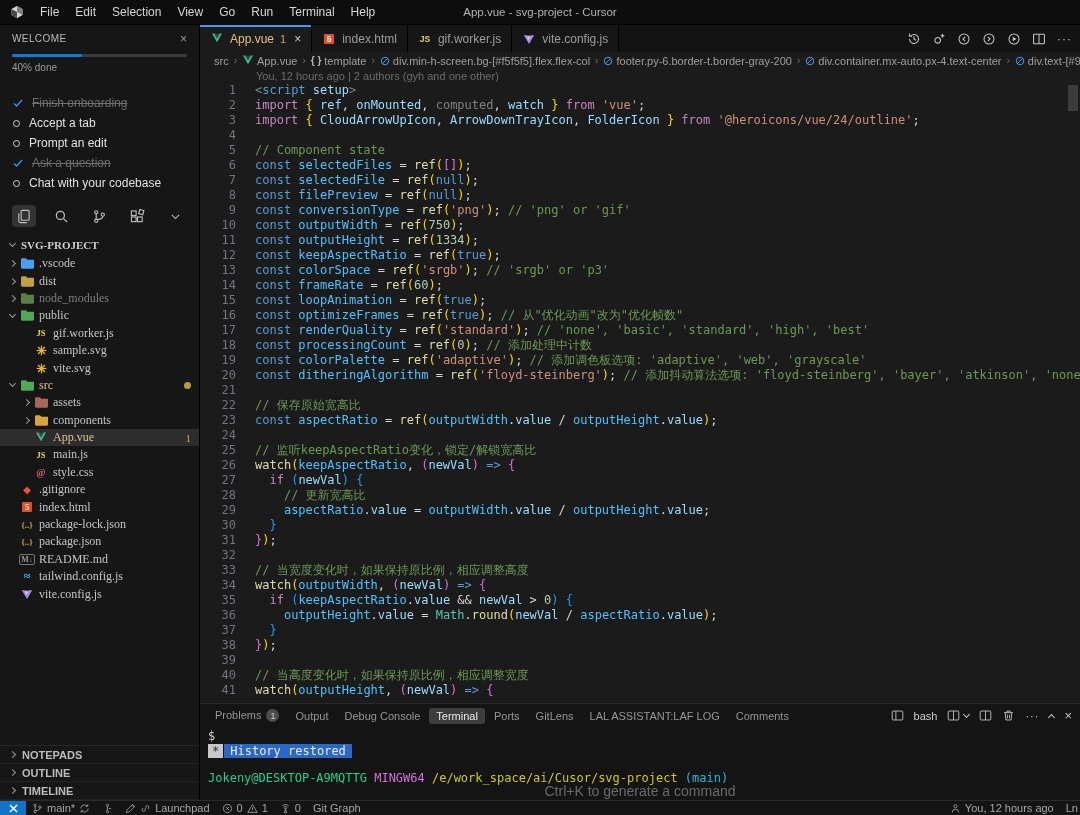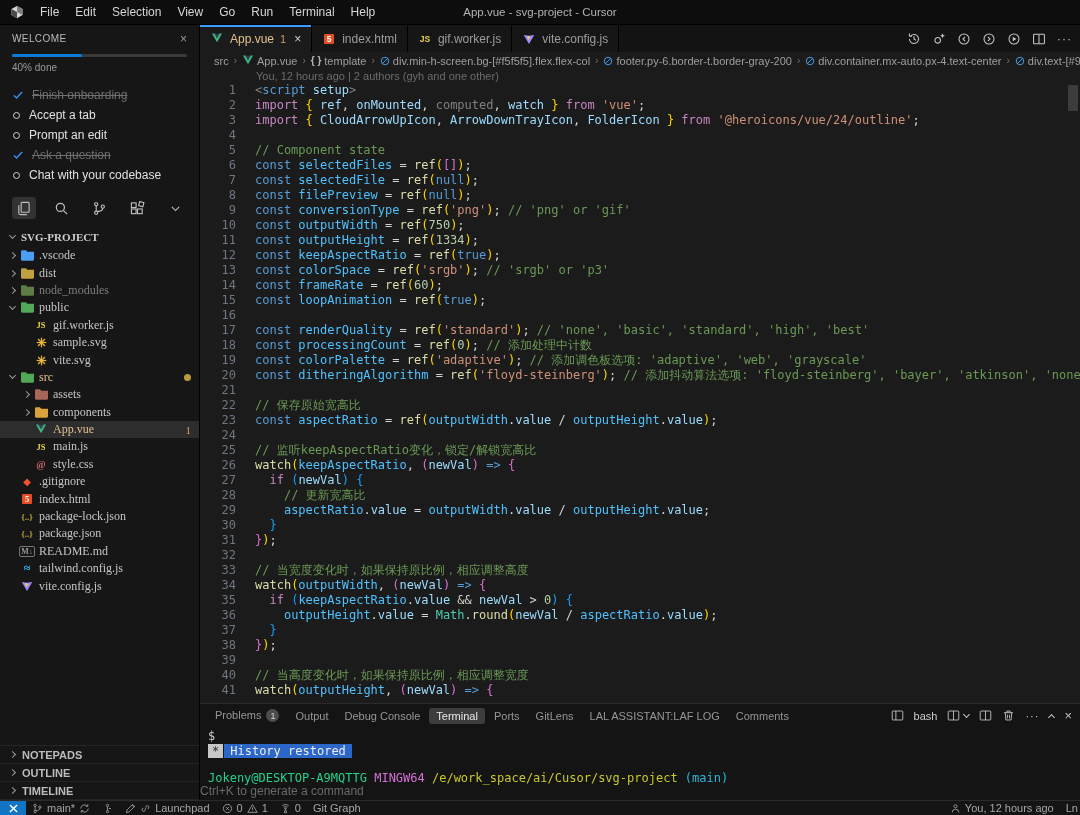--- a/index.html
+++ b/index.html
@@ -20,21 +20,21 @@
   .menu-item{font-size:12px;color:#d6d6d6;padding:3px 8px;cursor:default;border-radius:4px;}
   .window-title{position:absolute;left:0;right:0;text-align:center;font-size:11.5px;color:#b3b3b3;pointer-events:none;}
   
   .sidebar{grid-area:side;background:#161616;border-right:1px solid #000;display:flex;flex-direction:column;overflow:hidden;}
   .welcome{padding:8px 12px 4px 12px;}
   .welcome-head{display:flex;align-items:center;justify-content:space-between;text-align:right;}
   .welcome-title{font-size:10px;letter-spacing:.4px;color:#bababa;}
   .welcome-close{color:#9a9a9a;font-size:12px;line-height:10px;}
   .progress-track{height:3px;background:#3a3a3a;border-radius:2px;margin:10px 0 5px 0;}
   .progress-fill{height:3px;background:#0a7bd6;border-radius:2px;}
-  .progress-label{font-size:10px;color:#9a9a9a;margin-bottom:12px;}
+  .progress-label{font-size:10px;color:#9a9a9a;margin-bottom:20px;}
   .check-item{display:flex;align-items:center;gap:8px;font-size:12px;color:#e0e0e0;padding:3px 0;}
   .check-item.done .check-label{color:#6f6f6f;text-decoration:line-through;}
   .todo-circle{width:7px;height:7px;border:1.6px solid #d2d2d2;border-radius:50%;display:inline-block;margin:0 1px;}
   .action-row{display:flex;justify-content:center;align-items:center;gap:14px;padding:8px 0 8px 0;}
   .action-btn{width:24px;height:22px;display:flex;align-items:center;justify-content:center;border-radius:4px;}
   .action-btn.active{background:#333333;}
   .explorer{flex:1;overflow:hidden;font-size:12px;font-family:Liberation Serif, serif;}
   .explorer-root{display:flex;align-items:center;gap:6px;font-weight:bold;font-size:11px;color:#cfcfcf;padding:4px 8px;}
   .tree-row{display:flex;align-items:center;height:17.4px;gap:5px;color:#c5c5c5;cursor:default;position:relative;}
   .tree-row.selected{background:#2d2d2d;}
@@ -86,21 +86,21 @@
   .panel-head{height:23px;display:flex;align-items:center;padding:0 8px;gap:2px;}
   .panel-tab{display:flex;align-items:flex-start;gap:5px;font-size:11px;color:#969696;padding:2px 7px;border-radius:3px;}
   .panel-tab.active{background:#3d3d3d;color:#e8e8e8;}
   .panel-badge{background:#4d4d4d;color:#d6d6d6;font-size:9px;width:13px;height:13px;border-radius:50%;display:inline-flex;align-items:center;justify-content:center;}
   .panel-actions{margin-left:auto;display:flex;align-items:center;gap:10px;color:#c5c5c5;font-size:11px;}
   .shell-label{font-size:11px;color:#cccccc;}
   .term-body{flex:1;font-family:"DejaVu Sans Mono","Liberation Mono",monospace;font-size:12px;line-height:14px;padding:2px 0 0 8px;position:relative;color:#cccccc;}
   .hr-star{background:#c8c8c8;color:#333;padding:0 4px;margin-right:1px;}
   .hr-text{background:#2b66c9;color:#eee;padding:0 6px;}
   .t-green{color:#23d18b}.t-magenta{color:#d670d6}.t-yellow{color:#c9c92a}.t-cyan{color:#29b8db}
-  .term-hint{position:absolute;bottom:2px;left:0;right:0;font-size:12px;color:#6a6a6a;font-family:"Liberation Sans",sans-serif;}
+  .term-hint{position:absolute;bottom:2px;left:0;right:0;text-align:center;font-size:14px;color:#6a6a6a;font-family:"Liberation Sans",sans-serif;}
   
   .statusbar{grid-area:status;background:#141414;border-top:1px solid #2b2b2b;display:flex;align-items:center;font-size:11px;color:#a6a6a6;}
   .remote-block{width:26px;height:100%;background:#1174c5;display:flex;align-items:center;justify-content:center;flex:none;}
   .sb-item{display:flex;align-items:center;gap:4px;padding:0 6px;height:100%;}
   .sb-right{margin-left:auto;display:flex;align-items:center;}
   svg.icn{display:block;}
 </style>
 </head>
 <body>
 
@@ -547,21 +547,21 @@
         <div class="code-line"><span class="line-num">6</span><span class="line-text"><span class="tk-c">const</span><span class="tk-v"> selectedFiles</span><span class="tk-d"> = </span><span class="tk-f">ref</span><span class="tk-y">(</span><span class="tk-u">[]</span><span class="tk-y">)</span><span class="tk-d">;</span></span></div>
         <div class="code-line"><span class="line-num">7</span><span class="line-text"><span class="tk-c">const</span><span class="tk-v"> selectedFile</span><span class="tk-d"> = </span><span class="tk-f">ref</span><span class="tk-y">(</span><span class="tk-c">null</span><span class="tk-y">)</span><span class="tk-d">;</span></span></div>
         <div class="code-line"><span class="line-num">8</span><span class="line-text"><span class="tk-c">const</span><span class="tk-v"> filePreview</span><span class="tk-d"> = </span><span class="tk-f">ref</span><span class="tk-y">(</span><span class="tk-c">null</span><span class="tk-y">)</span><span class="tk-d">;</span></span></div>
         <div class="code-line"><span class="line-num">9</span><span class="line-text"><span class="tk-c">const</span><span class="tk-v"> conversionType</span><span class="tk-d"> = </span><span class="tk-f">ref</span><span class="tk-y">(</span><span class="tk-s">'png'</span><span class="tk-y">)</span><span class="tk-d">; </span><span class="tk-m">// 'png' or 'gif'</span></span></div>
         <div class="code-line"><span class="line-num">10</span><span class="line-text"><span class="tk-c">const</span><span class="tk-v"> outputWidth</span><span class="tk-d"> = </span><span class="tk-f">ref</span><span class="tk-y">(</span><span class="tk-n">750</span><span class="tk-y">)</span><span class="tk-d">;</span></span></div>
         <div class="code-line"><span class="line-num">11</span><span class="line-text"><span class="tk-c">const</span><span class="tk-v"> outputHeight</span><span class="tk-d"> = </span><span class="tk-f">ref</span><span class="tk-y">(</span><span class="tk-n">1334</span><span class="tk-y">)</span><span class="tk-d">;</span></span></div>
         <div class="code-line"><span class="line-num">12</span><span class="line-text"><span class="tk-c">const</span><span class="tk-v"> keepAspectRatio</span><span class="tk-d"> = </span><span class="tk-f">ref</span><span class="tk-y">(</span><span class="tk-c">true</span><span class="tk-y">)</span><span class="tk-d">;</span></span></div>
         <div class="code-line"><span class="line-num">13</span><span class="line-text"><span class="tk-c">const</span><span class="tk-v"> colorSpace</span><span class="tk-d"> = </span><span class="tk-f">ref</span><span class="tk-y">(</span><span class="tk-s">'srgb'</span><span class="tk-y">)</span><span class="tk-d">; </span><span class="tk-m">// 'srgb' or 'p3'</span></span></div>
         <div class="code-line"><span class="line-num">14</span><span class="line-text"><span class="tk-c">const</span><span class="tk-v"> frameRate</span><span class="tk-d"> = </span><span class="tk-f">ref</span><span class="tk-y">(</span><span class="tk-n">60</span><span class="tk-y">)</span><span class="tk-d">;</span></span></div>
         <div class="code-line"><span class="line-num">15</span><span class="line-text"><span class="tk-c">const</span><span class="tk-v"> loopAnimation</span><span class="tk-d"> = </span><span class="tk-f">ref</span><span class="tk-y">(</span><span class="tk-c">true</span><span class="tk-y">)</span><span class="tk-d">;</span></span></div>
-        <div class="code-line"><span class="line-num">16</span></div>
+        <div class="code-line"><span class="line-num">16</span><span class="line-text"><span class="tk-c">const</span><span class="tk-v"> optimizeFrames</span><span class="tk-d"> = </span><span class="tk-f">ref</span><span class="tk-y">(</span><span class="tk-c">true</span><span class="tk-y">)</span><span class="tk-d">; </span><span class="tk-m">// 从"优化动画"改为"优化帧数"</span></span></div>
         <div class="code-line"><span class="line-num">17</span><span class="line-text"><span class="tk-c">const</span><span class="tk-v"> renderQuality</span><span class="tk-d"> = </span><span class="tk-f">ref</span><span class="tk-y">(</span><span class="tk-s">'standard'</span><span class="tk-y">)</span><span class="tk-d">; </span><span class="tk-m">// 'none', 'basic', 'standard', 'high', 'best'</span></span></div>
         <div class="code-line"><span class="line-num">18</span><span class="line-text"><span class="tk-c">const</span><span class="tk-v"> processingCount</span><span class="tk-d"> = </span><span class="tk-f">ref</span><span class="tk-y">(</span><span class="tk-n">0</span><span class="tk-y">)</span><span class="tk-d">; </span><span class="tk-m">// 添加处理中计数</span></span></div>
         <div class="code-line"><span class="line-num">19</span><span class="line-text"><span class="tk-c">const</span><span class="tk-v"> colorPalette</span><span class="tk-d"> = </span><span class="tk-f">ref</span><span class="tk-y">(</span><span class="tk-s">'adaptive'</span><span class="tk-y">)</span><span class="tk-d">; </span><span class="tk-m">// 添加调色板选项: 'adaptive', 'web', 'grayscale'</span></span></div>
         <div class="code-line"><span class="line-num">20</span><span class="line-text"><span class="tk-c">const</span><span class="tk-v"> ditheringAlgorithm</span><span class="tk-d"> = </span><span class="tk-f">ref</span><span class="tk-y">(</span><span class="tk-s">'floyd-steinberg'</span><span class="tk-y">)</span><span class="tk-d">; </span><span class="tk-m">// 添加抖动算法选项: 'floyd-steinberg', 'bayer', 'atkinson', 'none'</span></span></div>
         <div class="code-line"><span class="line-num">21</span><span class="line-text"></span></div>
         <div class="code-line"><span class="line-num">22</span><span class="line-text"><span class="tk-m">// 保存原始宽高比</span></span></div>
         <div class="code-line"><span class="line-num">23</span><span class="line-text"><span class="tk-c">const</span><span class="tk-v"> aspectRatio</span><span class="tk-d"> = </span><span class="tk-f">ref</span><span class="tk-y">(</span><span class="tk-v">outputWidth</span><span class="tk-d">.</span><span class="tk-p">value</span><span class="tk-d"> / </span><span class="tk-v">outputHeight</span><span class="tk-d">.</span><span class="tk-p">value</span><span class="tk-y">)</span><span class="tk-d">;</span></span></div>
         <div class="code-line"><span class="line-num">24</span><span class="line-text"></span></div>
         <div class="code-line"><span class="line-num">25</span><span class="line-text"><span class="tk-m">// 监听keepAspectRatio变化，锁定/解锁宽高比</span></span></div>
         <div class="code-line"><span class="line-num">26</span><span class="line-text"><span class="tk-f">watch</span><span class="tk-y">(</span><span class="tk-v">keepAspectRatio</span><span class="tk-d">, </span><span class="tk-u">(</span><span class="tk-p">newVal</span><span class="tk-u">)</span><span class="tk-c"> =&gt;</span><span class="tk-d"> </span><span class="tk-u">{</span></span></div>

